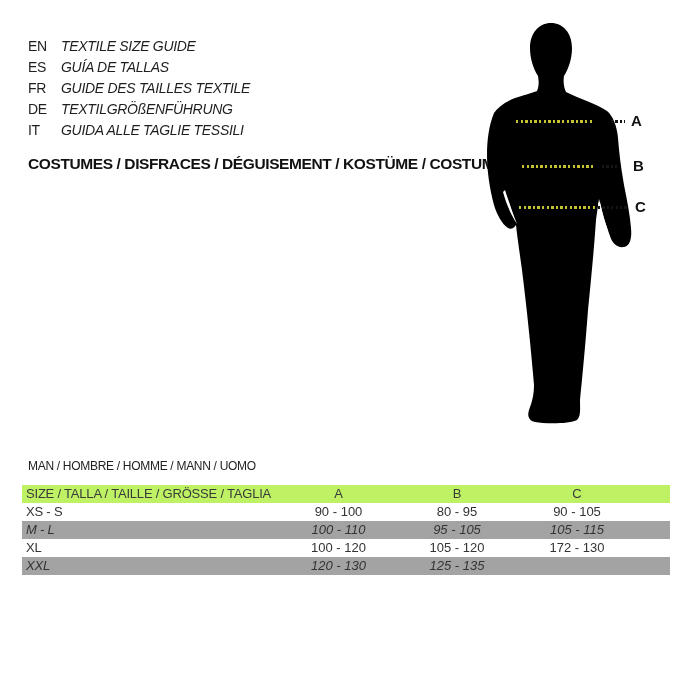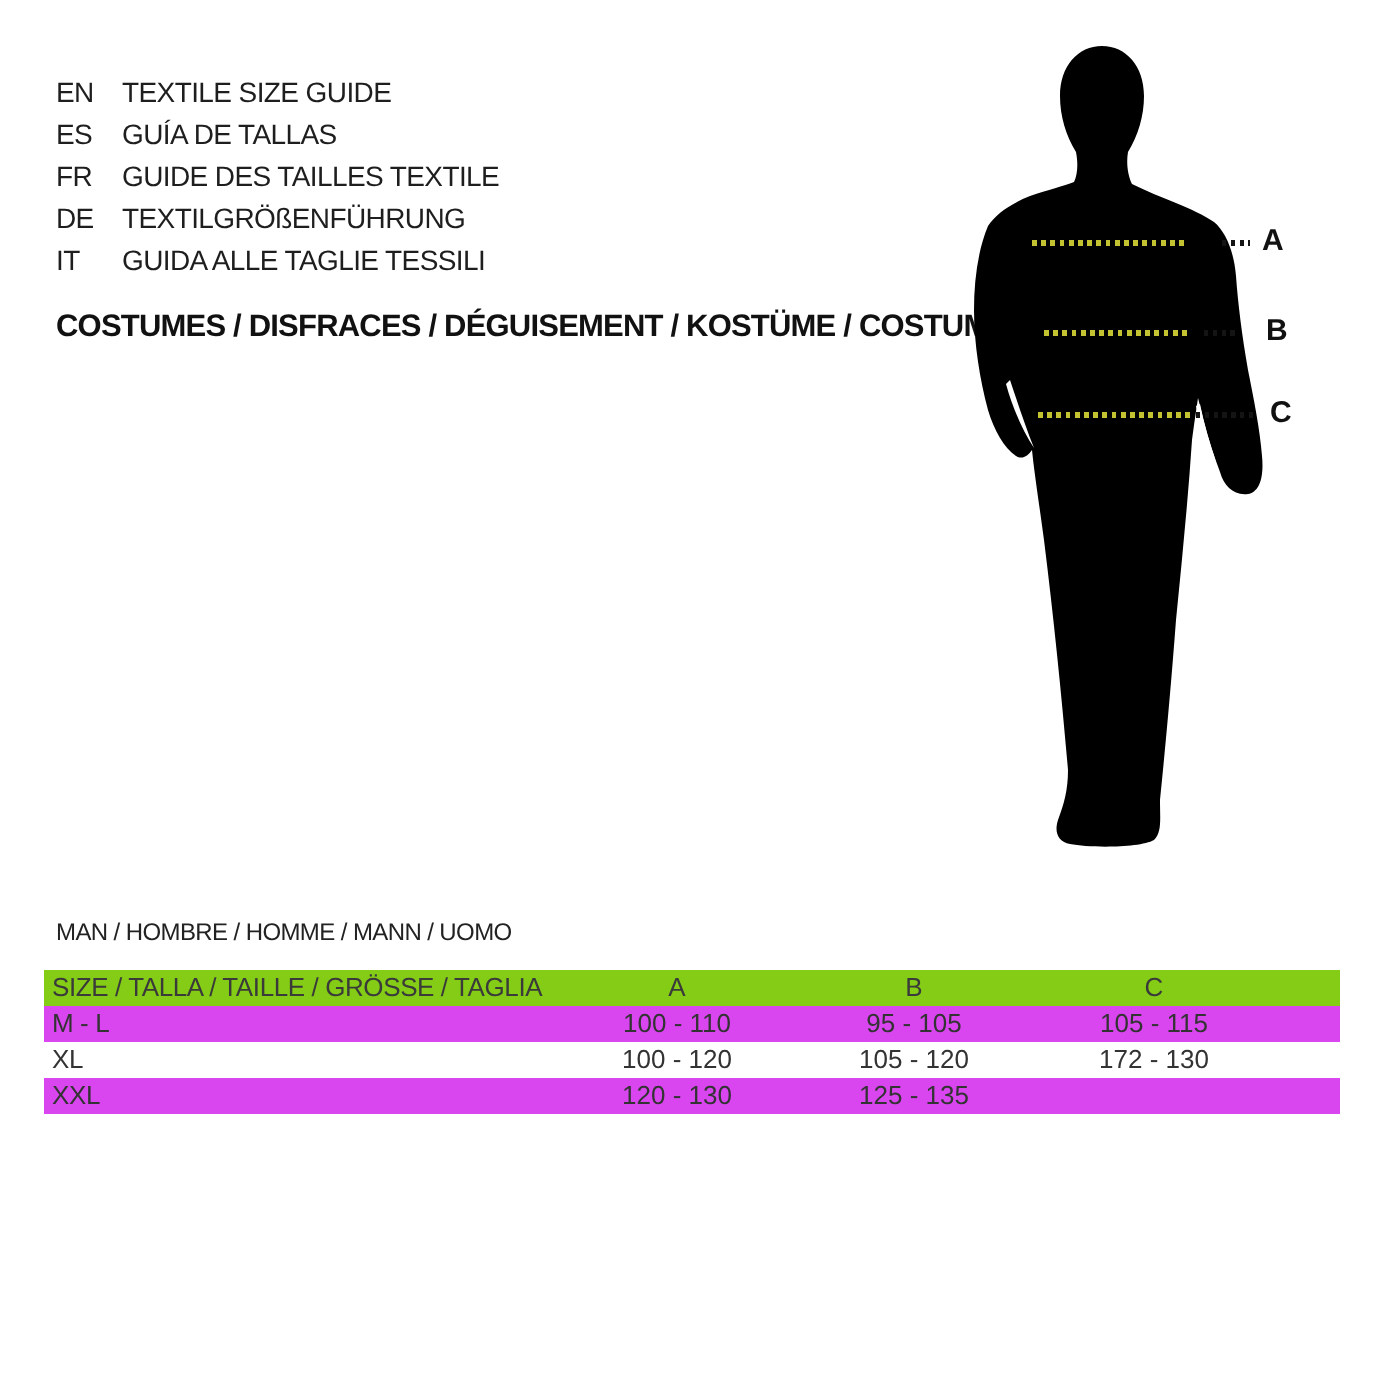--- a/index.html
+++ b/index.html
@@ -4,42 +4,42 @@
 <style>
   html,body{margin:0;padding:0;background:#fff;}
   #page{
     position:relative;width:700px;height:700px;background:#ffffff;overflow:hidden;
     font-family:"Liberation Sans","DejaVu Sans",sans-serif;color:#1c1c1c;
   }
   
   .lang-list{position:absolute;left:28px;top:36px;}
   .lang-row{display:flex;height:21px;line-height:21px;font-size:14px;letter-spacing:-0.3px;color:#1e1e1e;}
   .lang-code{width:33px;flex:0 0 33px;}
-  .lang-label{white-space:nowrap;}
+  .lang-label{white-space:nowrap;font-style:italic;}
   
   .category-title{
     position:absolute;left:28px;top:155px;font-size:15.5px;font-weight:bold;
     letter-spacing:-0.4px;color:#111;white-space:nowrap;
   }
   
   .figure-svg{position:absolute;left:0;top:0;width:700px;height:700px;pointer-events:none;}
   
   .measure-line{position:absolute;height:3px;}
   .dots-yellow{position:absolute;height:3px;
     background-image:repeating-linear-gradient(to right,#c3c332 0 2.4px,transparent 2.4px 4.6px);}
   .dots-black{position:absolute;height:3px;
     background-image:repeating-linear-gradient(to right,#141414 0 2.2px,transparent 2.2px 4.4px);}
   .measure-label{position:absolute;font-size:15px;font-weight:bold;color:#111;line-height:17px;}
   
   .gender-title{position:absolute;left:28px;top:458px;font-size:12px;line-height:16px;
     letter-spacing:-0.3px;color:#222;white-space:nowrap;}
   .size-table{position:absolute;left:22px;top:485px;width:648px;font-size:13px;color:#333;}
   .t-row{display:flex;height:18px;line-height:18px;align-items:center;}
-  .t-row.header{background:#84cc16;color:#3a3a3a;}
-  .t-row.alt{background:#d946ef;}
+  .t-row.header{background:#bef264;color:#3a3a3a;}
+  .t-row.alt{background:#a3a3a3;font-style:italic;}
   .c-size{flex:0 0 258px;padding-left:4px;box-sizing:border-box;text-align:left;letter-spacing:-0.2px;white-space:nowrap;}
   .c-a{flex:0 0 117px;text-align:center;}
   .c-b{flex:0 0 120px;text-align:center;}
   .c-c{flex:0 0 120px;text-align:center;}
   .c-sp{flex:0 0 33px;}
   
   .notes{position:absolute;left:28px;top:601px;}
   .note-line{height:21.7px;line-height:21.7px;font-size:13.5px;letter-spacing:-0.3px;color:#1e1e1e;white-space:nowrap;}
 </style>
 </head>
@@ -130,20 +130,27 @@
   <div class="gender-title">MAN / HOMBRE / HOMME / MANN / UOMO</div>
 
   <div class="size-table">
     <div class="t-row header">
       <span class="c-size">SIZE / TALLA / TAILLE / GRÖSSE / TAGLIA</span>
       <span class="c-a">A</span>
       <span class="c-b">B</span>
       <span class="c-c">C</span>
       <span class="c-sp"></span>
     </div>
+    <div class="t-row">
+      <span class="c-size">XS - S</span>
+      <span class="c-a">90 - 100</span>
+      <span class="c-b">80 - 95</span>
+      <span class="c-c">90 - 105</span>
+      <span class="c-sp"></span>
+    </div>
     <div class="t-row alt">
       <span class="c-size">M - L</span>
       <span class="c-a">100 - 110</span>
       <span class="c-b">95 - 105</span>
       <span class="c-c">105 - 115</span>
       <span class="c-sp"></span>
     </div>
     <div class="t-row">
       <span class="c-size">XL</span>
       <span class="c-a">100 - 120</span>

